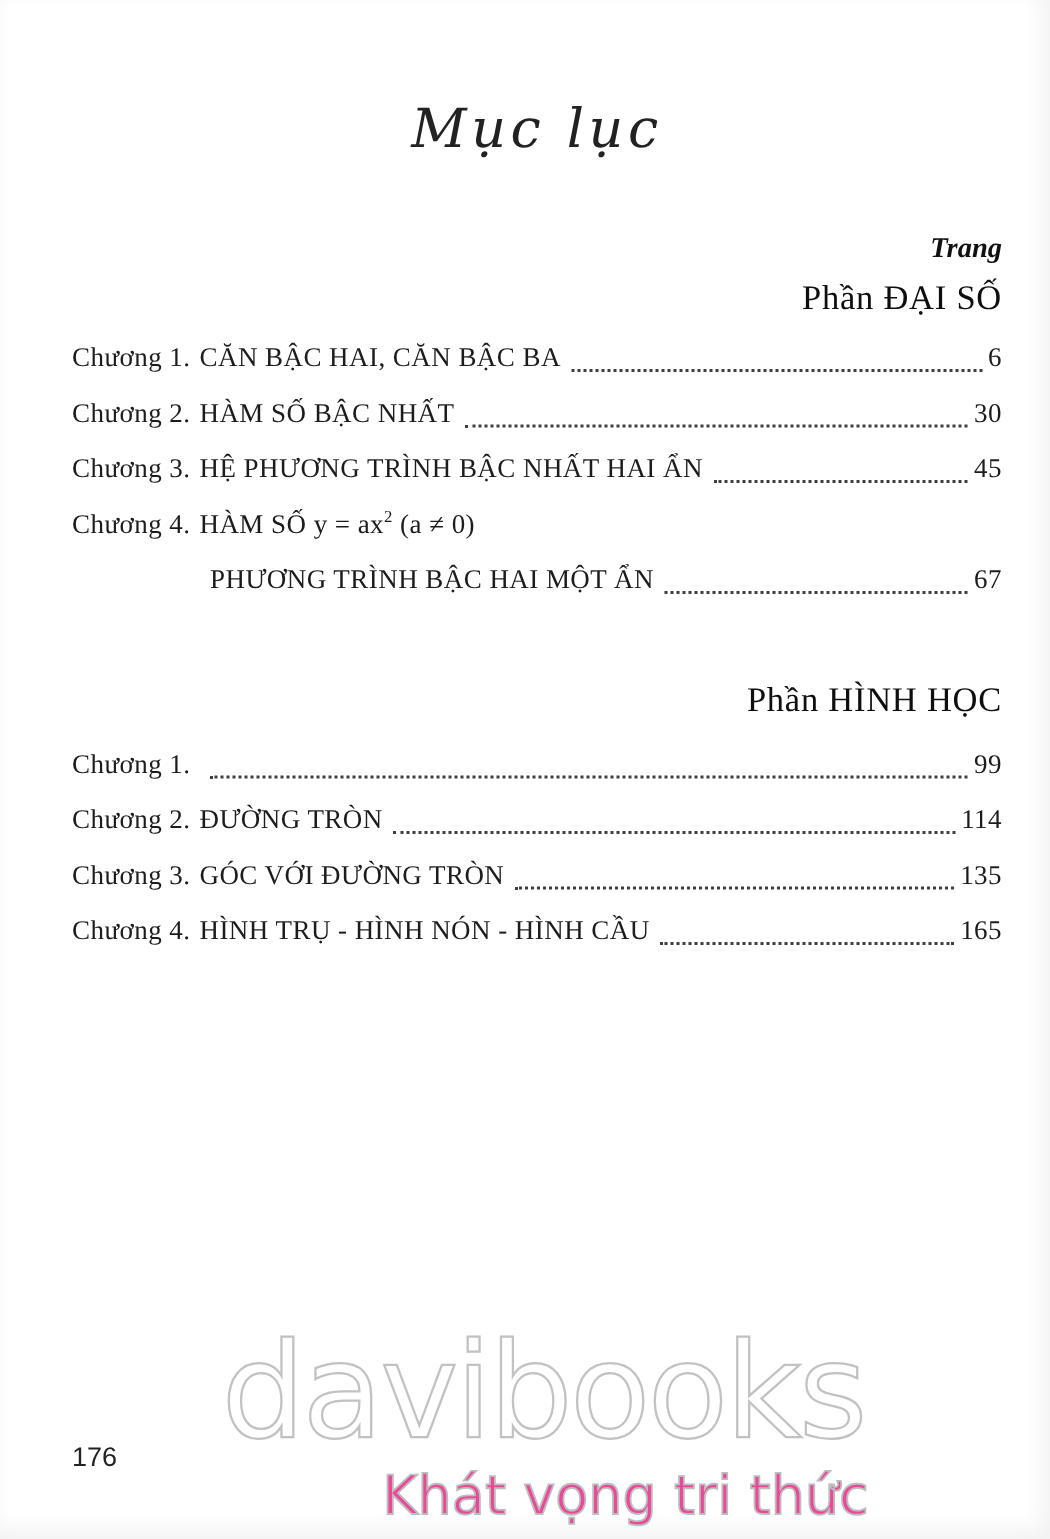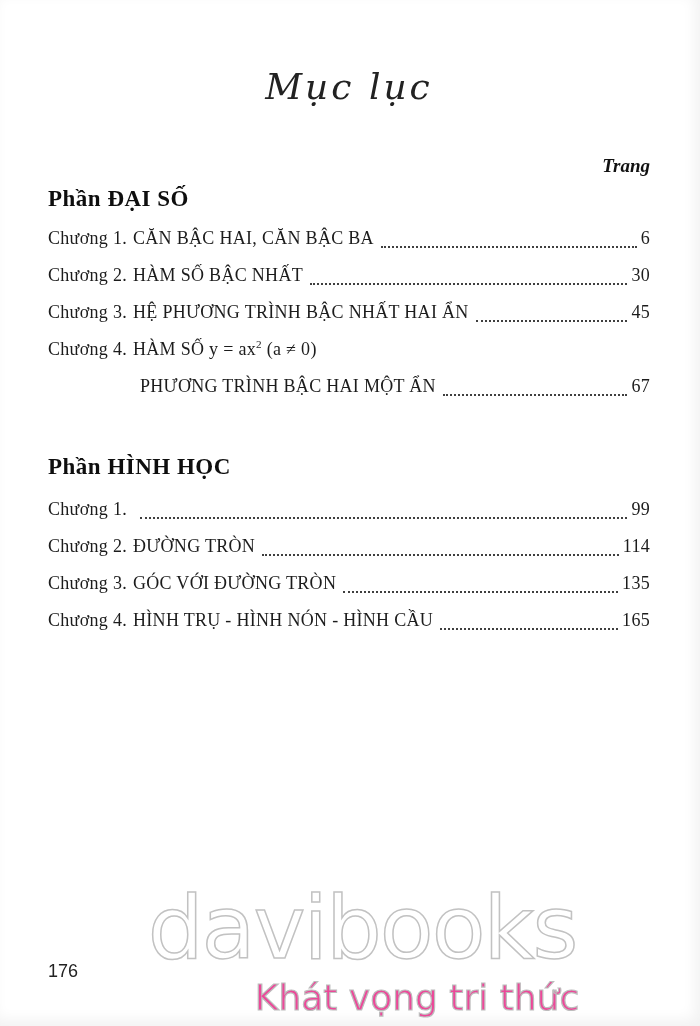--- a/index.html
+++ b/index.html
@@ -11,21 +11,21 @@
     font-family: "Liberation Serif", serif;
     color: #1c1c1c;
   }
   .page {
     width: 700px; height: 1026px;
     position: relative;
     overflow: hidden;
     box-shadow: inset -5px -6px 14px rgba(0,0,0,0.055);
   }
   .content {
-    padding: 66px 50px 0 48px;
+    padding: 66px 32px 0 48px;
   }
   .doc-title {
     text-align: center;
     font-family: "DejaVu Serif", serif;
     font-style: italic;
     font-weight: normal;
     font-size: 36px;
     line-height: 42px;
     letter-spacing: 3px;
     color: #222;
@@ -33,22 +33,22 @@
   .col-header {
     margin-top: 46px;
     text-align: right;
     font-weight: bold;
     font-style: italic;
     font-size: 19px;
     line-height: 23px;
     color: #111;
   }
   .section-heading {
-    text-align: left;
-    font-weight: bold;
+    text-align: right;
+    font-weight: normal;
     font-size: 23px;
     line-height: 28px;
     color: #0e0e0e;
     letter-spacing: 0.5px;
   }
   .section-heading.algebra { margin-top: 8px; }
   .section-heading.geometry { margin-top: 48px; }
   .toc-list.algebra { margin-top: 7px; }
   .toc-list.geometry { margin-top: 10px; }
   .toc-row {

